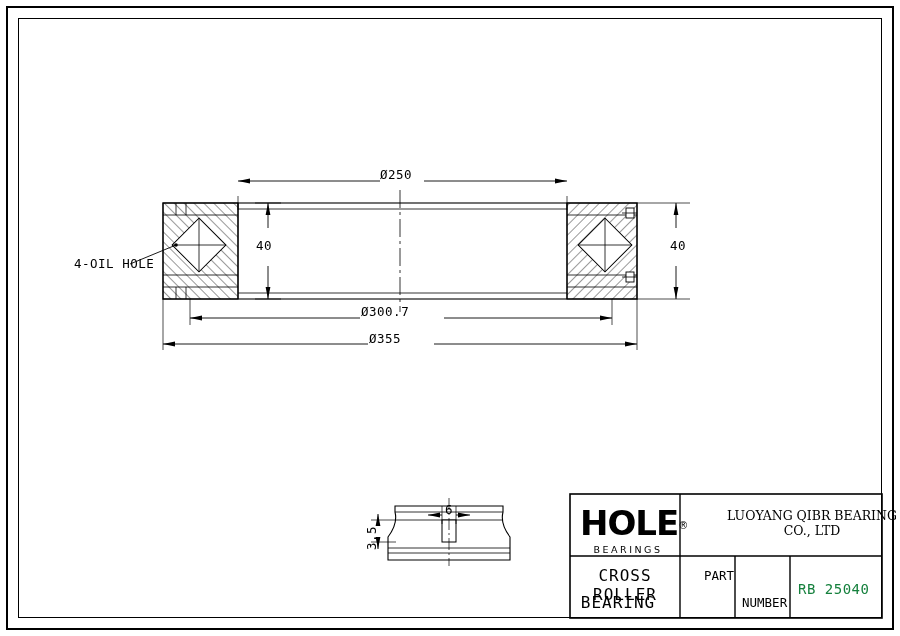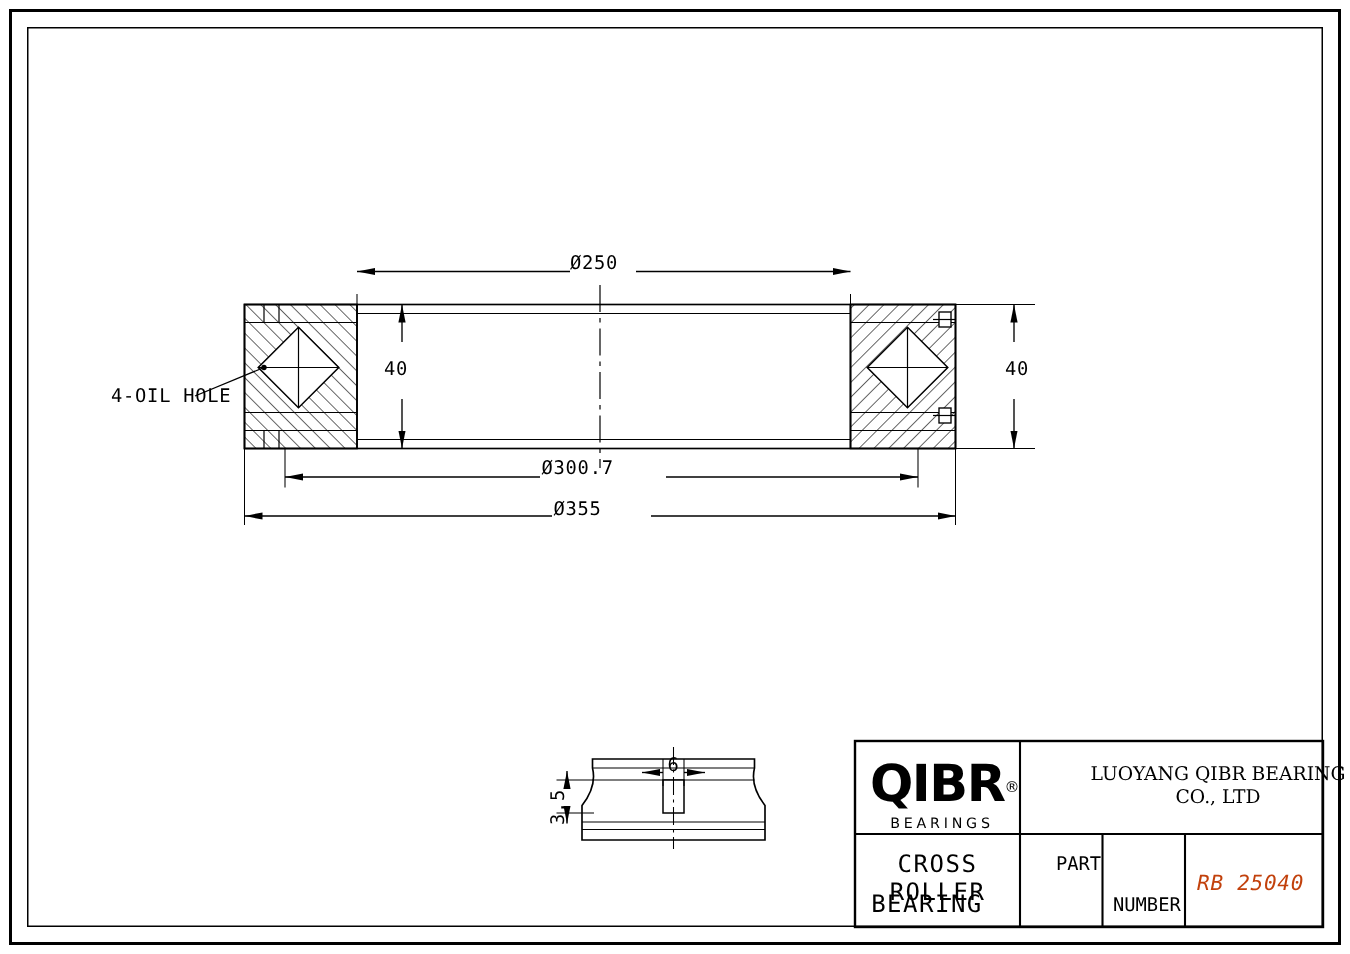--- a/index.html
+++ b/index.html
@@ -96,22 +96,21 @@
   }
   .part-lbl {
     font-family: "DejaVu Sans Mono", monospace;
     font-size: 12.5px;
     color: #000;
   }
   .part-val {
     font-family: "DejaVu Sans Mono", monospace;
     font-size: 14px;
     letter-spacing: 0.5px;
-    color: #c2410c;
-    font-style: italic;
+    color: #15803d;
   }
 </style>
 </head>
 <body>
 
 <div id="page">
 
   <div class="frame-outer"></div>
   <div class="frame-inner"></div>
 
@@ -245,21 +244,21 @@
 
   <div class="lbl dim-text" style="left:74px; top:256px;">4-OIL HOLE</div>
 
 
   <div class="lbl dim-text" style="left:445px; top:502px;">6</div>
 
   <div class="lbl dim-text vert" style="left:364px; top:550px;">3.5</div>
 
   <div style="position:absolute; left:580px; top:503px; width:96px; text-align:center;">
     <div>
-      <span class="logo-q">QIBR</span><span class="logo-reg">®</span>
+      <span class="logo-q">HOLE</span><span class="logo-reg">®</span>
     </div>
     <div class="logo-sub" style="margin-top:1px;">BEARINGS</div>
   </div>
 
   <div class="co-name" style="position:absolute; left:719px; top:508px; width:186px; text-align:center;">LUOYANG QIBR BEARING CO., LTD</div>
 
 
   <div class="prod-name" style="position:absolute; left:572px; top:566px; width:106px; text-align:center;">CROSS ROLLER</div>
   <div class="prod-name" style="position:absolute; left:572px; top:593px; width:92px; text-align:center;">BEARING</div>
 

